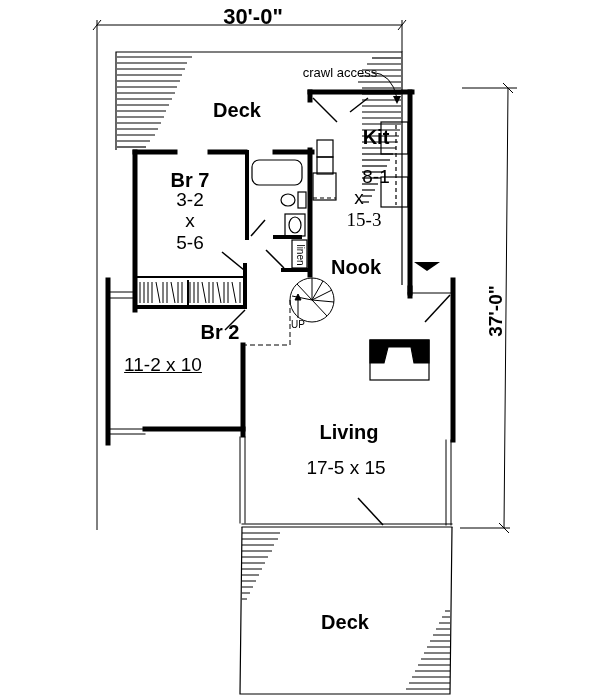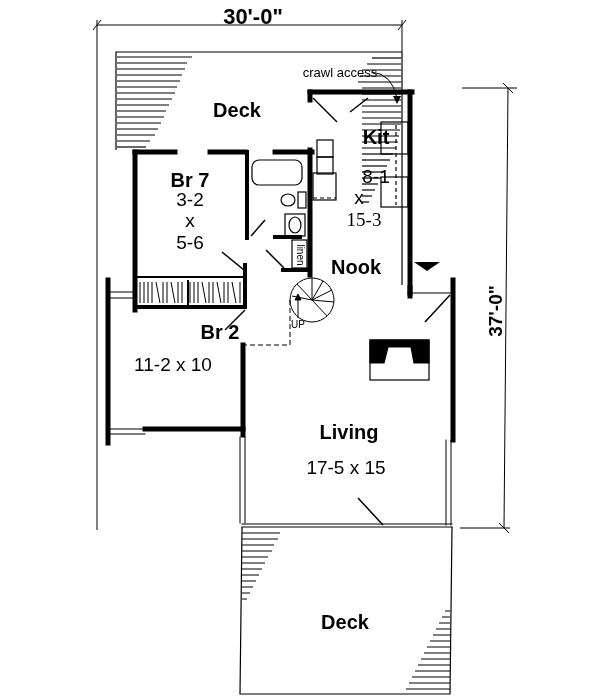--- a/index.html
+++ b/index.html
@@ -255,18 +255,18 @@
 <div class="lbl dim" style="left:190px; top:190px;">3-2</div>
 <div class="lbl dim" style="left:190px; top:211px;">x</div>
 <div class="lbl dim" style="left:190px; top:233px;">5-6</div>
 
 <div class="lbl tiny" style="left:300px; top:250px; transform:translateX(-50%) rotate(90deg);">linen</div>
 
 <div class="lbl room" style="left:356px; top:257px;">Nook</div>
 <div class="lbl tiny" style="left:298px; top:320px;">UP</div>
 
 <div class="lbl room" style="left:175px; top:322px;margin-left:45px;">Br 2</div>
-<div class="lbl dim" style="left:173px; top:355px;">11-2 x 10</div>
+<div class="lbl dim" style="left:163px; top:355px;text-decoration:underline;">11-2 x 10</div>
 
 <div class="lbl room" style="left:349px; top:422px;">Living</div>
 <div class="lbl dim" style="left:346px; top:458px;">17-5 x 15</div>
 
 <div class="lbl room" style="left:345px; top:612px;">Deck</div>
 
 </body></html>

